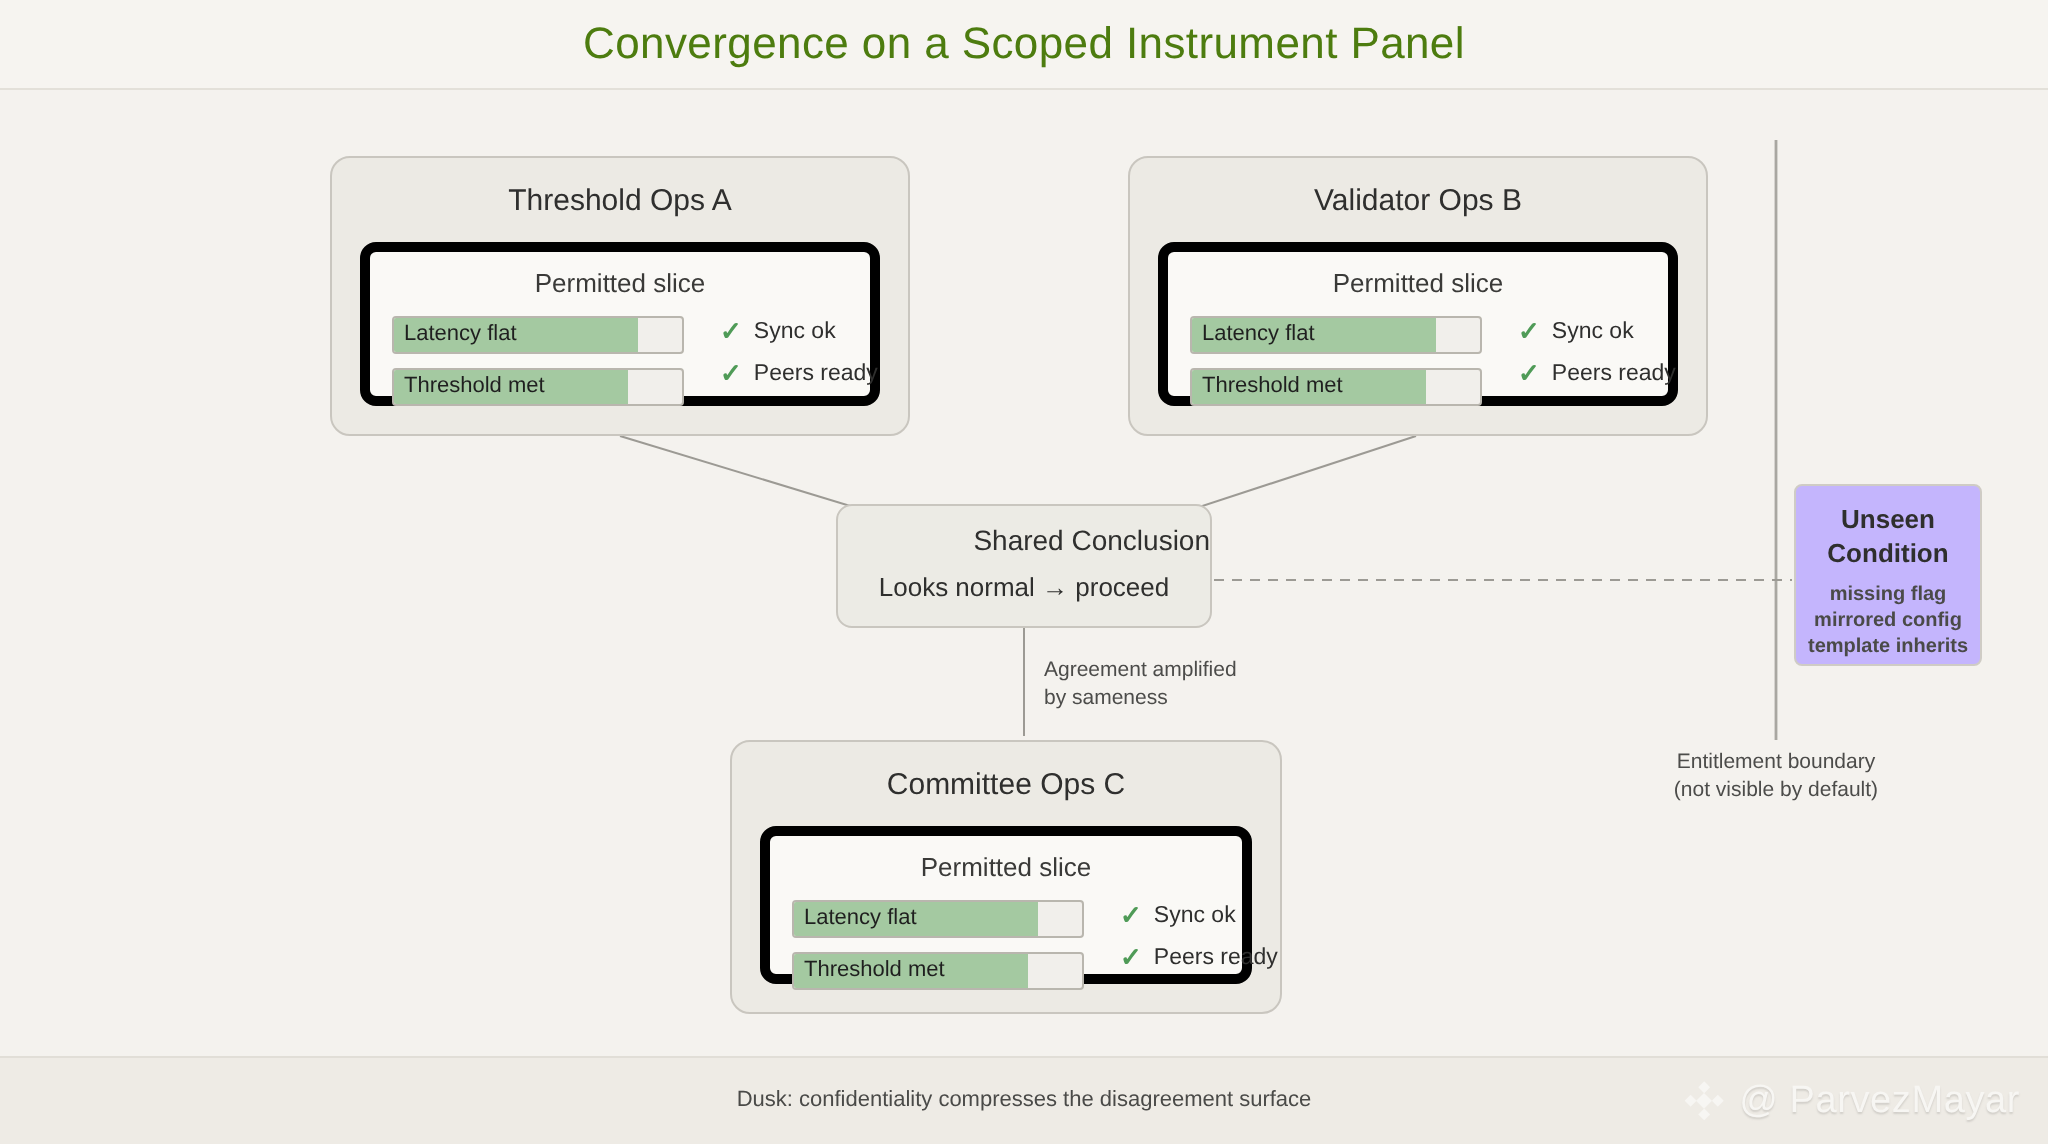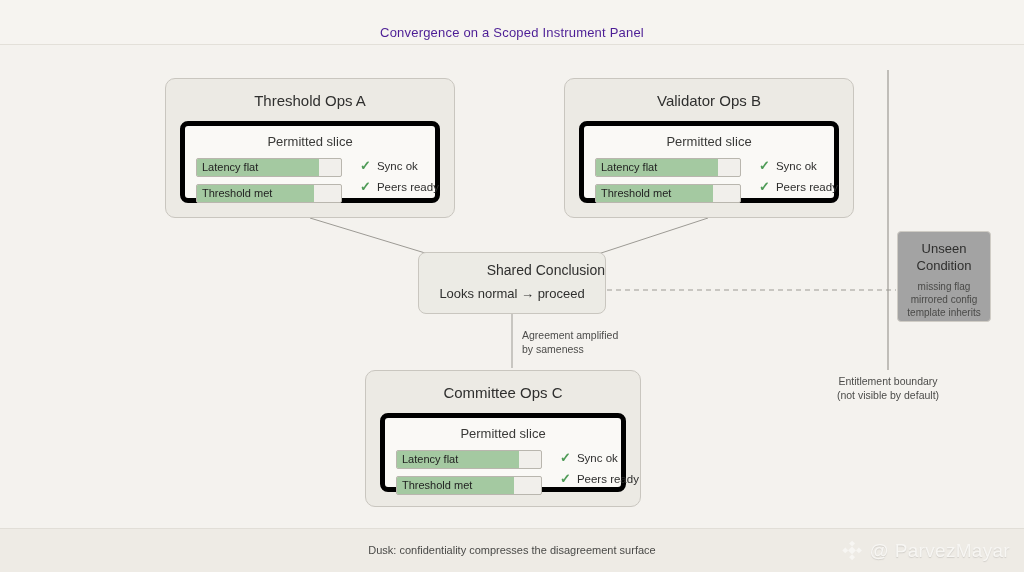--- a/index.html
+++ b/index.html
@@ -27,24 +27,23 @@
     width: 1024px; height: 45px;
     background: #f6f4f0;
     border-bottom: 1px solid #e3e0d9;
     box-sizing: border-box;
   }
   #page-title {
     position: absolute;
     left: 0; top: 9px;
     width: 1024px;
     text-align: center;
-    font-size: 13px;
-    color: #4c1d95;
+    font-size: 22px;
+    color: #4d7c0f;
     letter-spacing: 0.2px;
-    margin-top: 16px;
   }
 
   
   #footer {
     position: absolute;
     left: 0; top: 528px;
     width: 1024px; height: 44px;
     background: #eeebe5;
     border-top: 1px solid #e1ded7;
     box-sizing: border-box;
@@ -207,26 +206,27 @@
     position: absolute;
     left: 522px; top: 328px;
     font-size: 10.5px;
     line-height: 14px;
     color: #4c4c4a;
   }
 
   
   #unseen {
     position: absolute;
-    left: 897px; top: 231px;
+    left: 897px; top: 242px;
     width: 94px; height: 91px;
-    background: #a3a3a3;
+    background: #c4b5fd;
     border: 1px solid #cfccc5;
     border-radius: 4px;
     box-sizing: border-box;
+    font-weight: bold;
   }
   #unseen-title {
     position: absolute;
     left: 0; top: 8px;
     width: 100%;
     text-align: center;
     font-size: 13px;
     line-height: 17px;
     color: #2f2f2e;
   }

